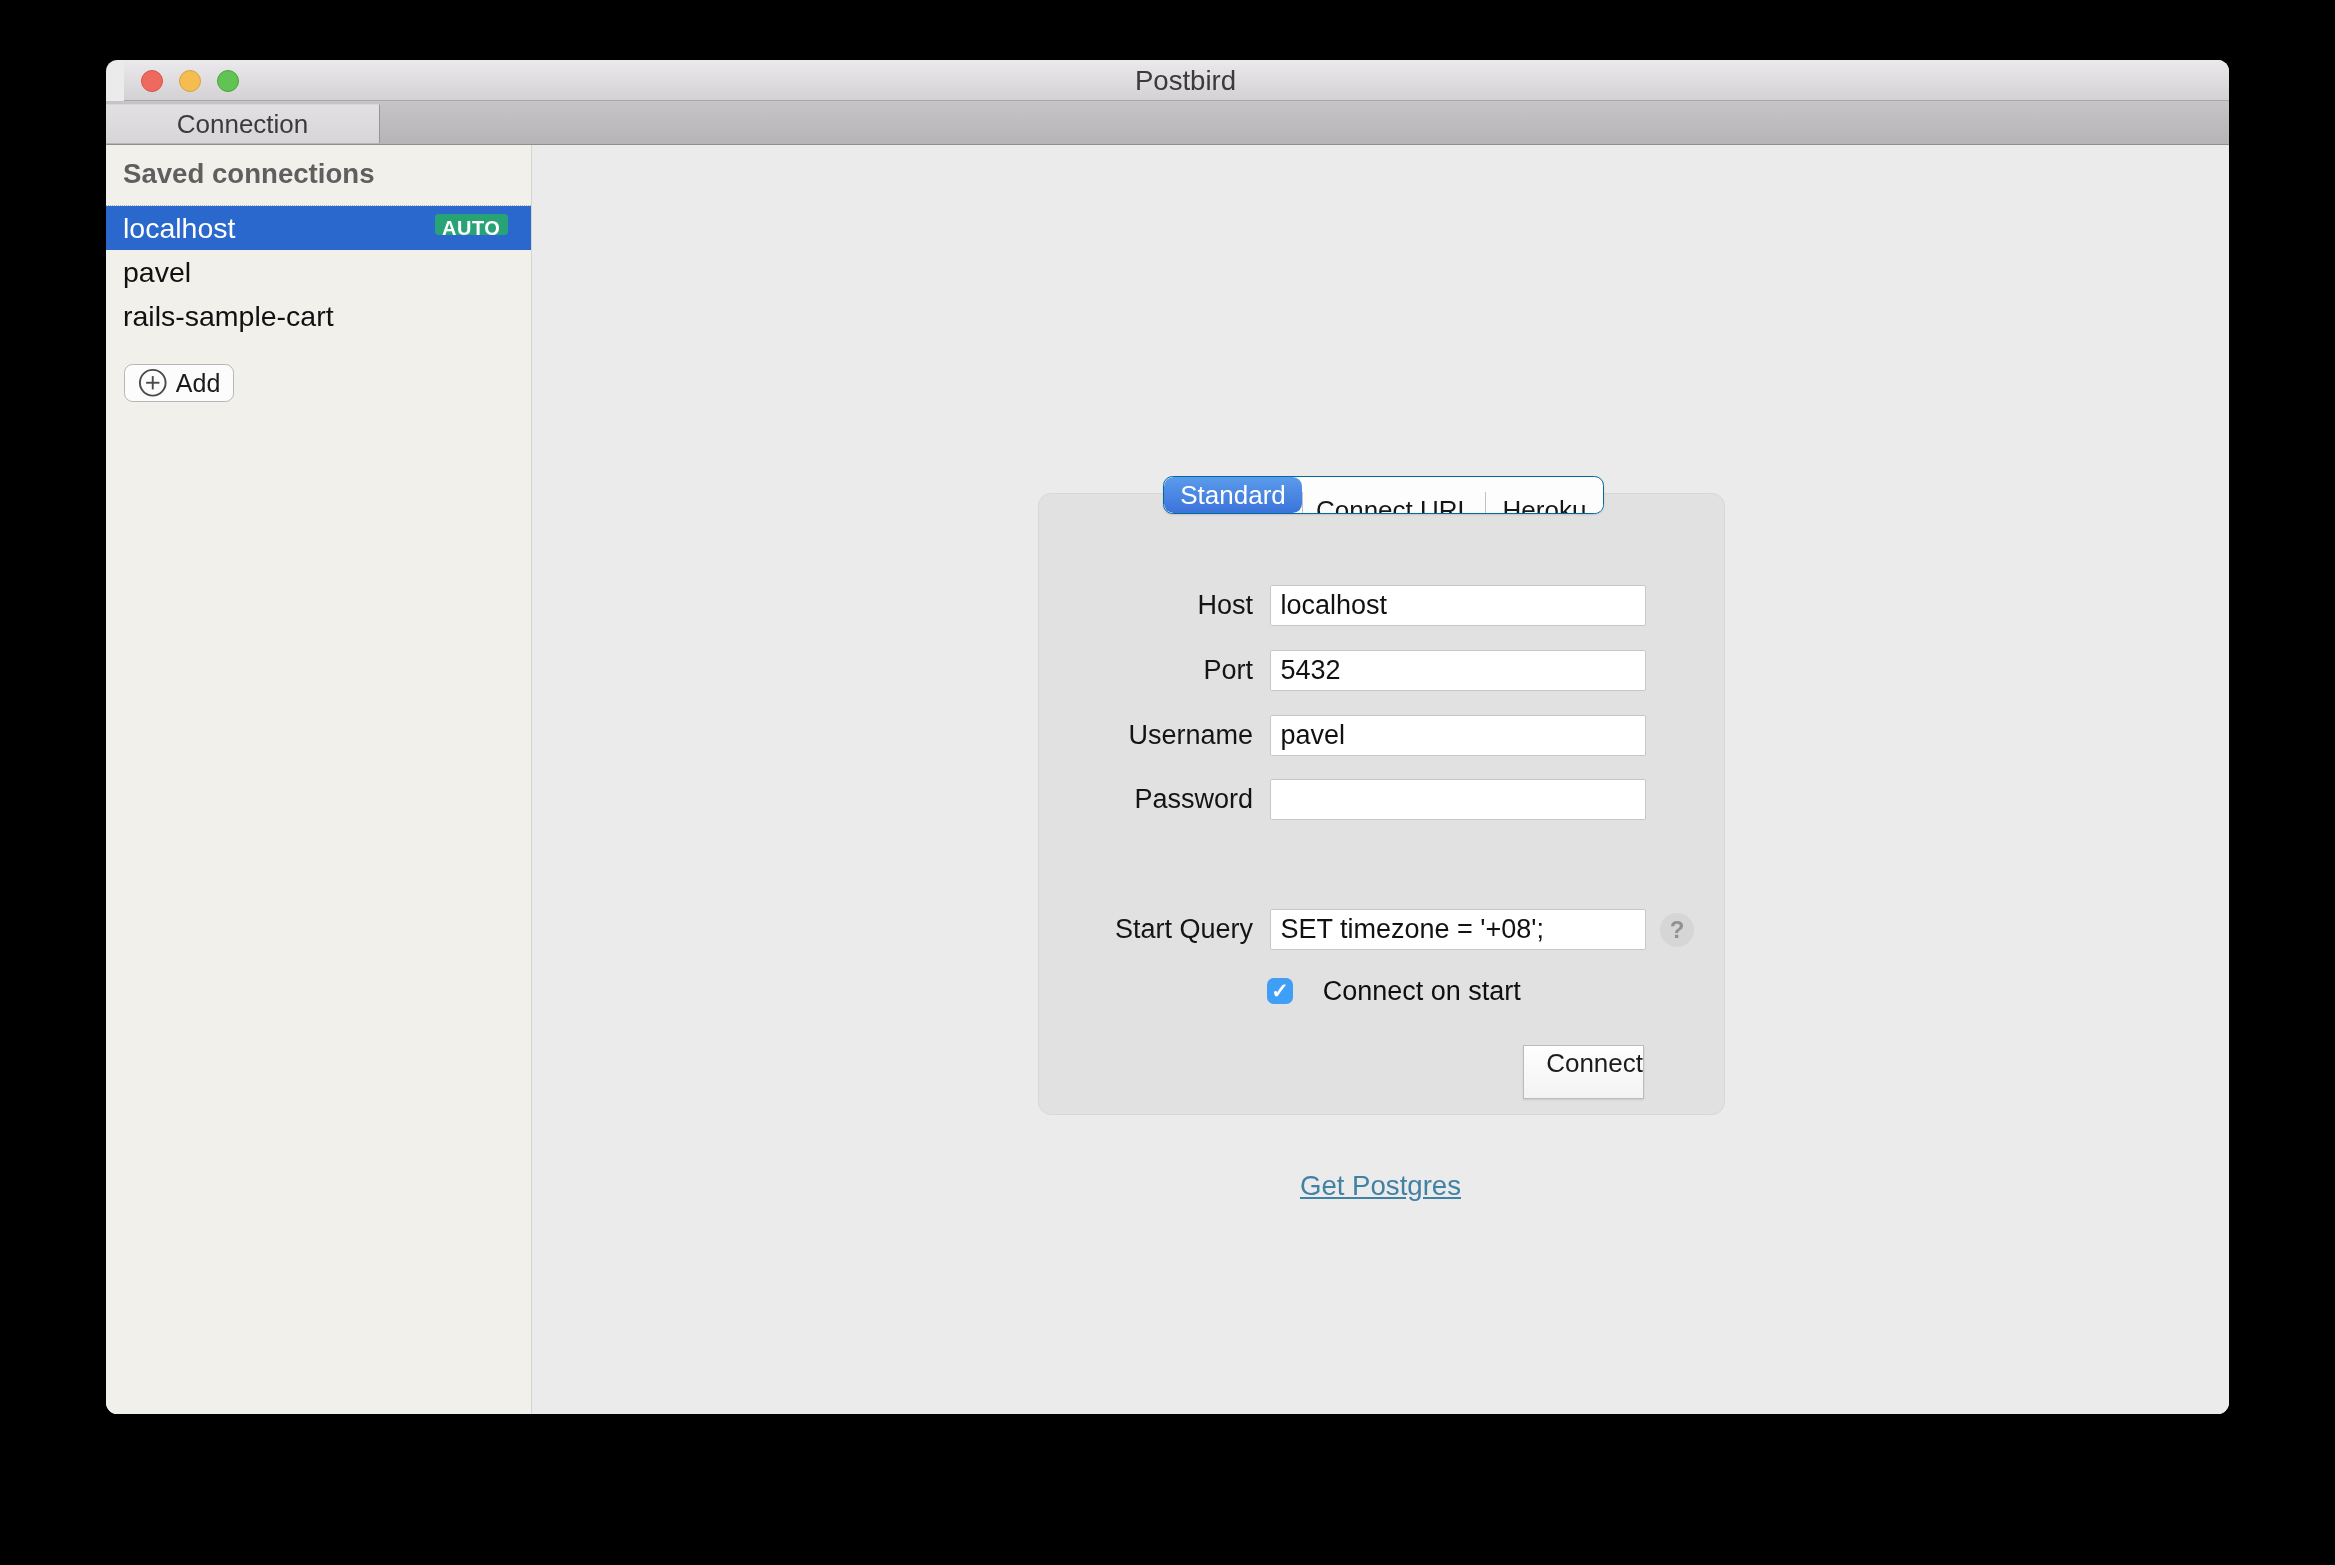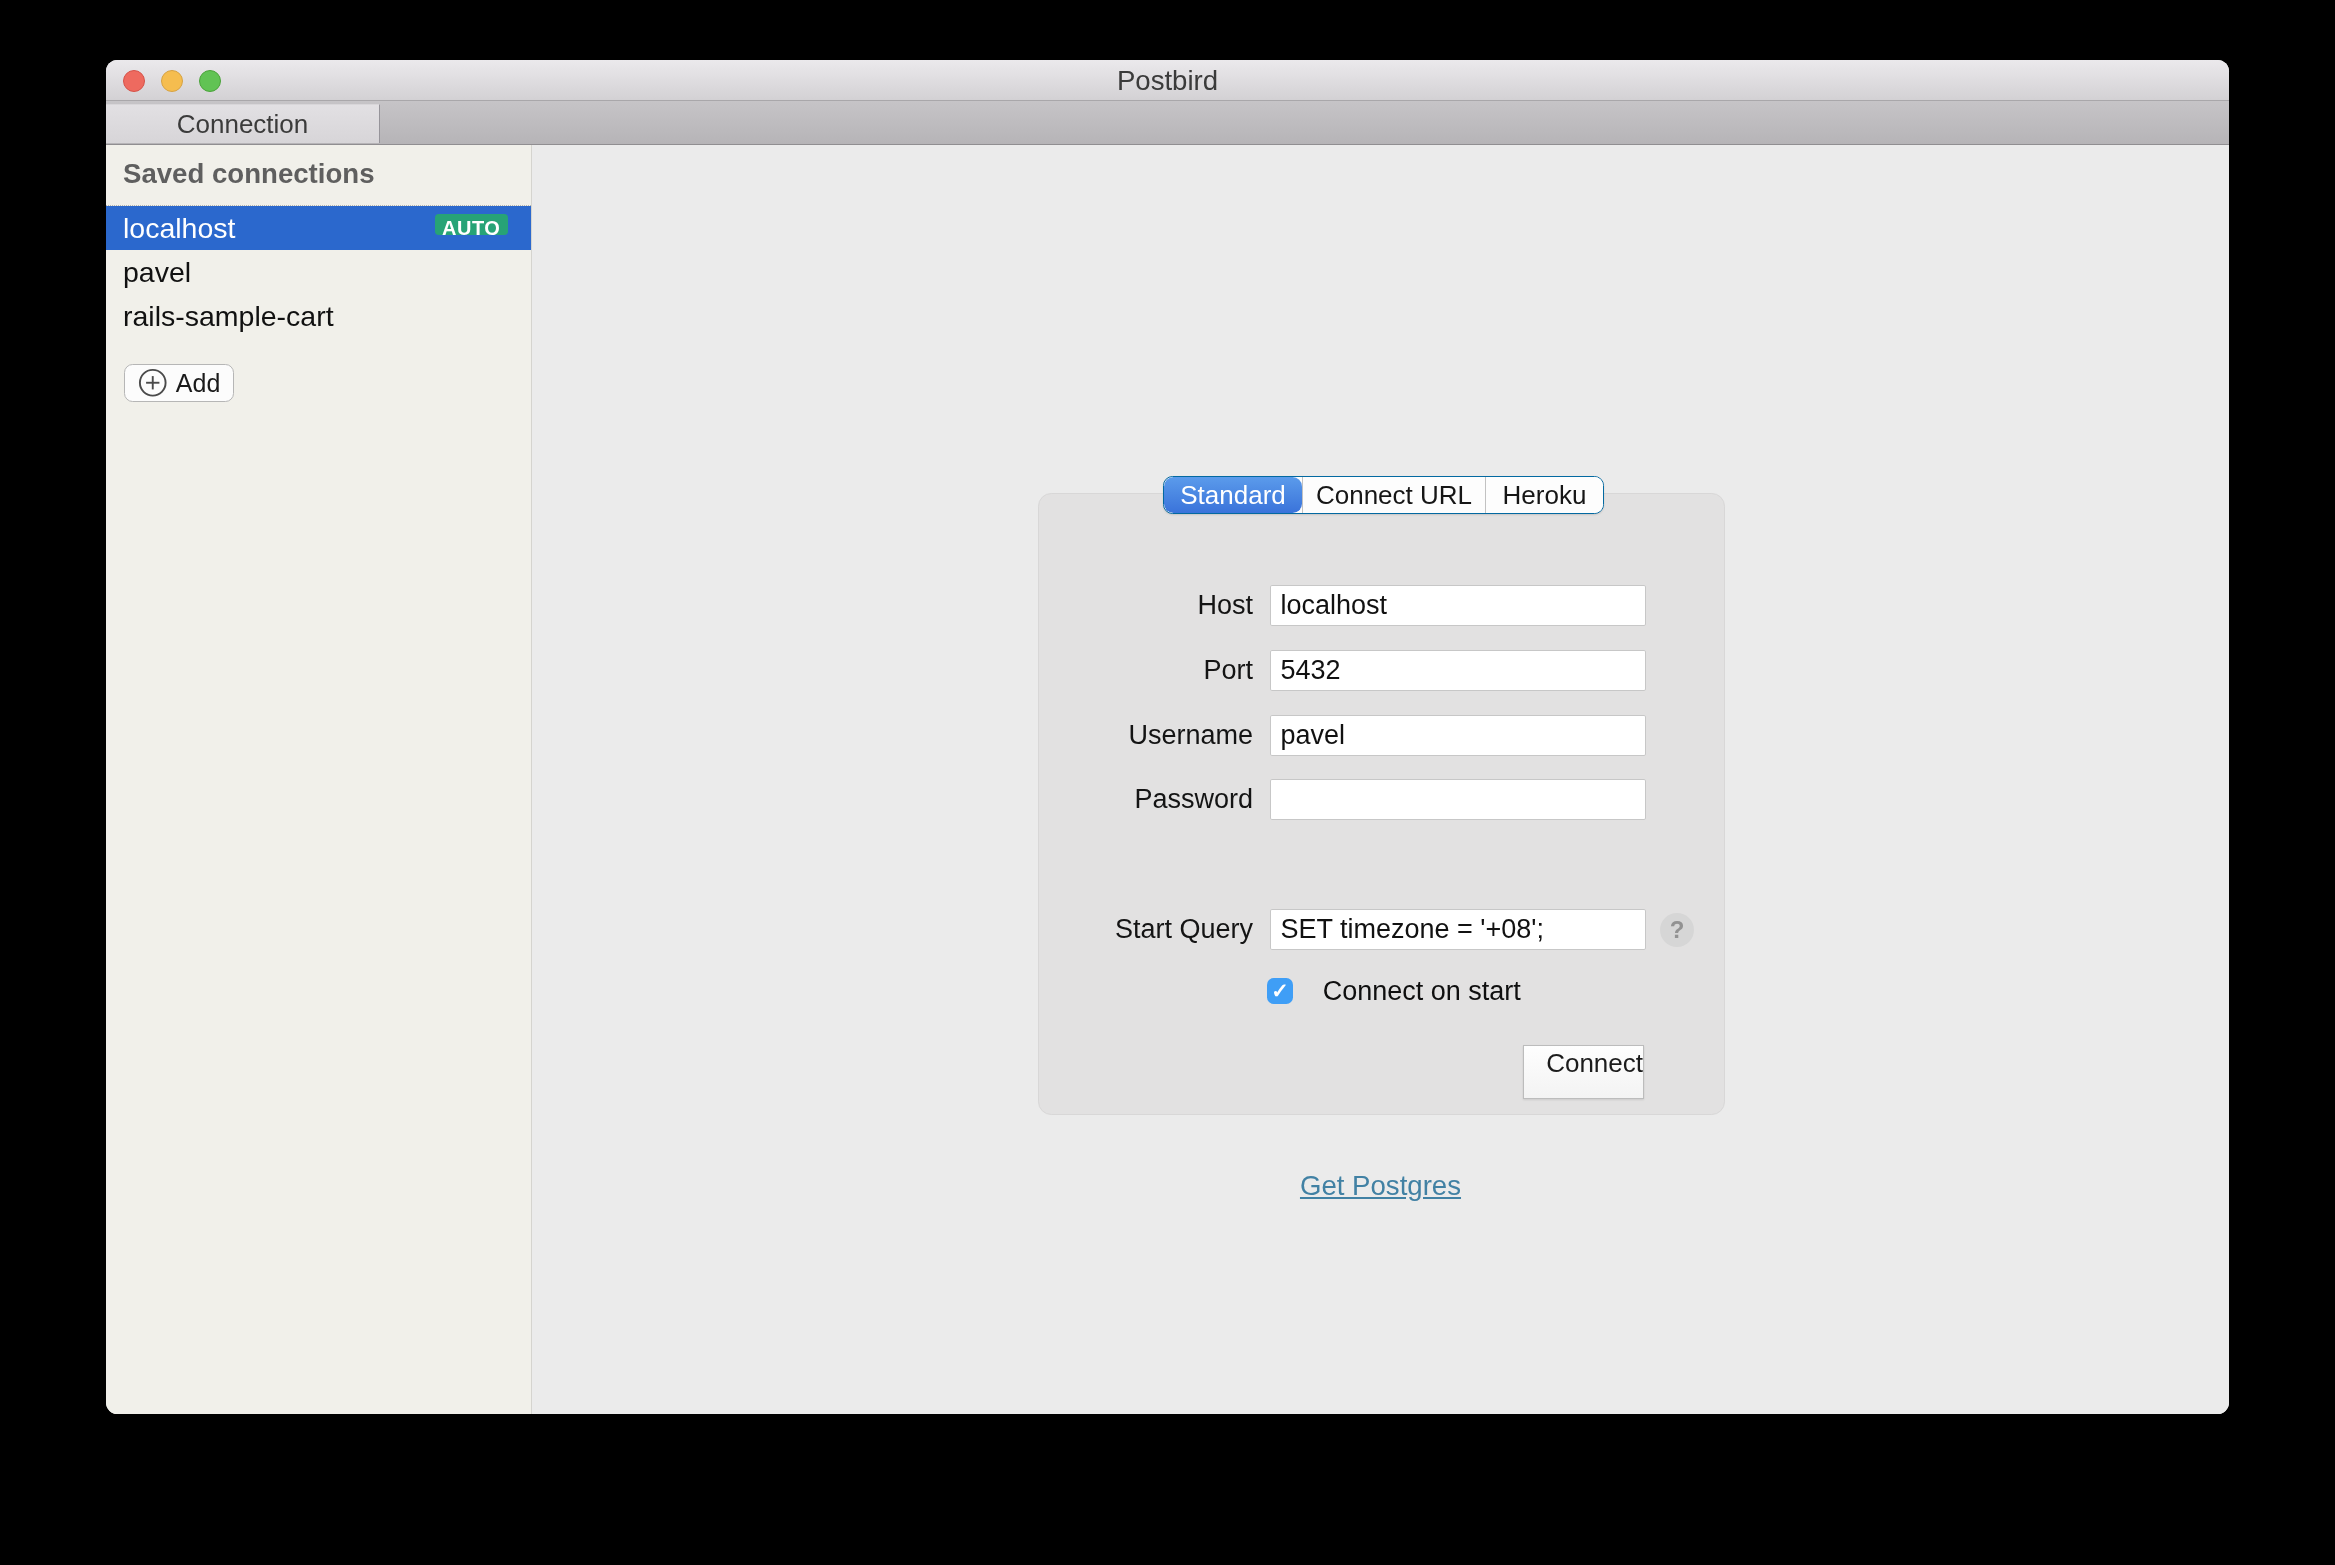--- a/index.html
+++ b/index.html
@@ -7,21 +7,21 @@
 
   
   .window {
     position: absolute; left: 106px; top: 60px; width: 2123px; height: 1354px;
     border-radius: 11.4px; overflow: hidden; background: #ebebeb;
     box-shadow: 0 17px 57px rgba(0,0,0,0.55);
   }
 
   
   .titlebar {
-    position: absolute; left: 0; top: 0; width: 100%; height: 41px;
+    position: absolute; left: 18px; top: 0; width: 100%; height: 41px;
     background: linear-gradient(#ebe9ec, #d3d1d4);
     border-bottom: 1px solid #a9a7aa;
   }
   .title {
     position: absolute; left: 0; top: 0; width: 100%; height: 41px;
     text-align: center; line-height: 41px; font-size: 27.6px; color: #3b3b3b;
   }
   .lights { position: absolute; left: 17px; top: 9.5px; display: flex; gap: 16px; }
   .light { width: 22px; height: 22px; border-radius: 50%; }
   .light.red    { background: #ee6a5f; border: 1px solid #d55249; }
@@ -75,21 +75,21 @@
   
   .seg {
     position: absolute; left: 631px; top: 331px; height: 38px; display: flex;
     border: 1px solid #0369a1; border-radius: 9.5px; overflow: hidden;
     background: #fdfdfd; z-index: 3; box-shadow: 0 1px 1.9px rgba(0,0,0,0.12);
   }
   .seg-item {
     height: 100%; line-height: 36px; text-align: center; font-size: 26px; color: #161616;
     background: #fdfdfd;
   }
-  .seg-item + .seg-item { border-left: 1.9px solid #c2c2c2; }
+  .seg-item + .seg-item { border-left: 1.9px solid #c2c2c2; margin-top: 15px; }
   .seg-item.selected {
     background: linear-gradient(#5b9beb, #3a73da); color: #fff;
     border-radius: 9.5px; border-left: none;
   }
   .seg-item.s0 { width: 138px; }
   .seg-item.s1 { width: 183px; }
   .seg-item.s2 { width: 118px; }
 
   
   .panel {

